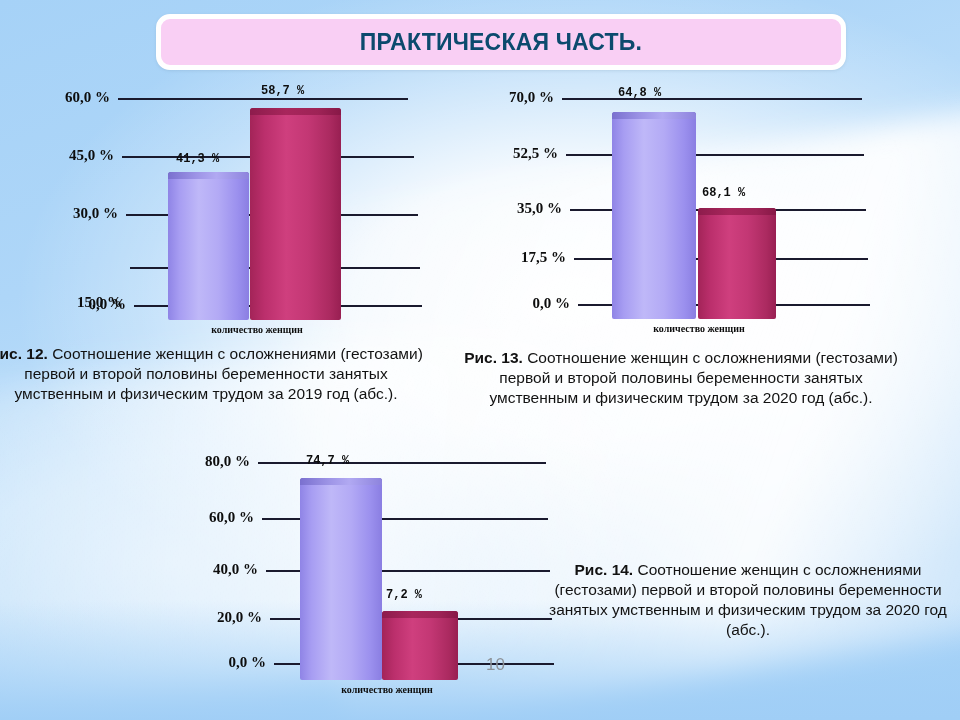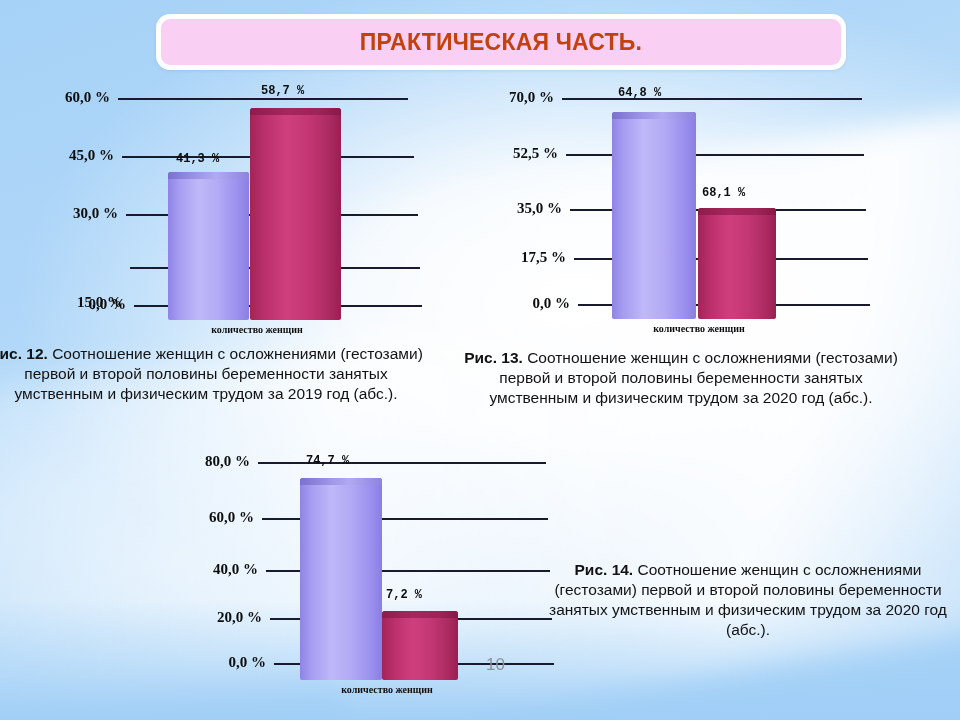--- a/index.html
+++ b/index.html
@@ -62,21 +62,21 @@
     box-sizing: border-box;
     display: flex;
     align-items: center;
     justify-content: center;
     box-shadow: 0 1px 3px rgba(120,150,180,0.25);
   }
   .title-text {
     font-family: "Liberation Sans", sans-serif;
     font-weight: bold;
     font-size: 23px;
-    color: #c2410c;
+    color: #0c4a6e;
     letter-spacing: 0.2px;
     white-space: nowrap;
   }
 
   
   .chart {
     position: absolute;
   }
   .plot {
     position: relative;

